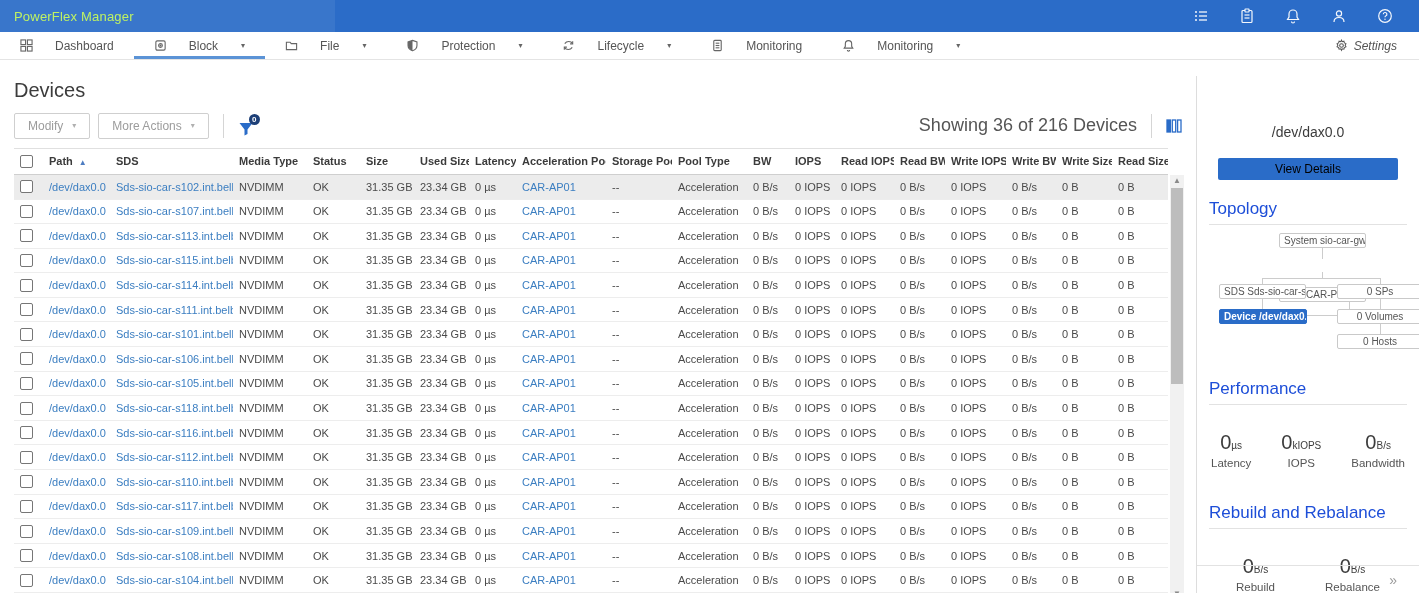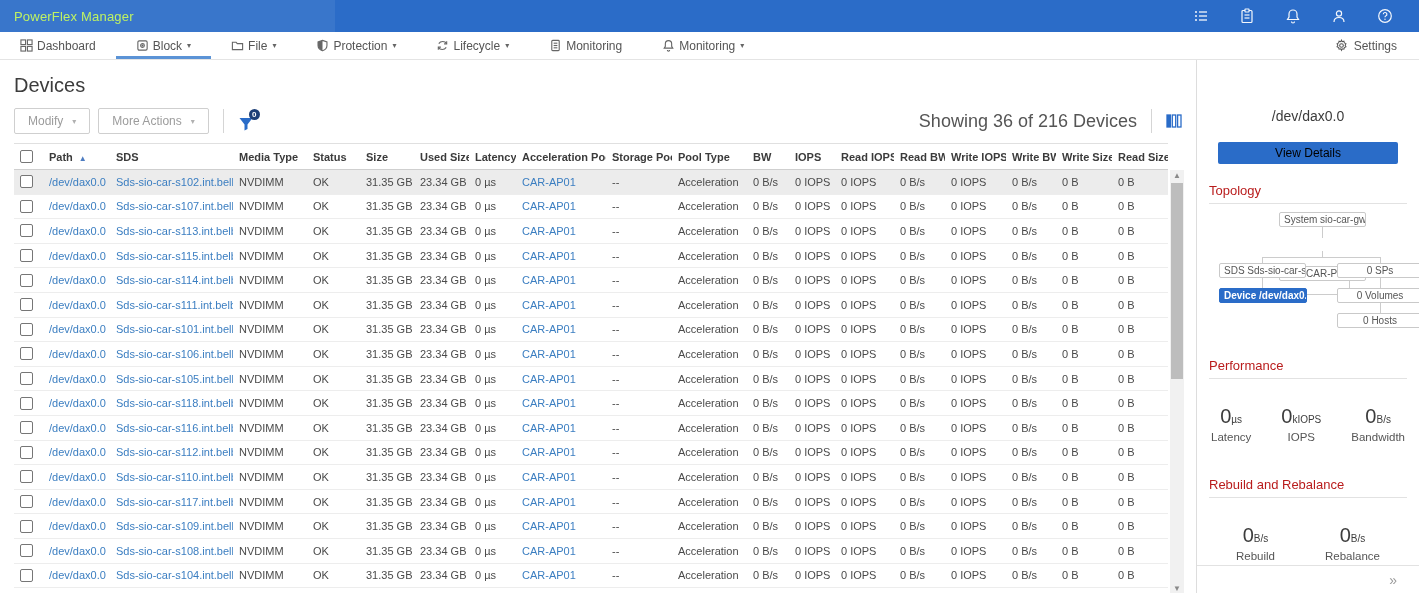--- a/index.html
+++ b/index.html
@@ -13,32 +13,32 @@
     background:rgba(255,255,255,0.07); }
   .topbar .title { position:relative; font-size:13px; padding-left:14px; letter-spacing:.2px; }
   .topbar .spacer { flex:1; }
   .topbar .tb-icons { display:flex; align-items:center; gap:30px; padding-right:26px; }
   .tb-icon { width:16px; height:16px; color:#fff; opacity:.95; cursor:pointer; }
   .tb-icon svg { width:100%; height:100%; display:block; }
 
   
   .navbar { height:28px; background:#fff; border-bottom:1px solid #e4e4e4;
     display:flex; align-items:stretch; font-size:12px; color:#555; }
-  .nav-item { display:flex; align-items:center; gap:4px; padding:0 20px; cursor:pointer;
+  .nav-item { display:flex; align-items:center; gap:22px; padding:0 20px; cursor:pointer;
     border-bottom:3px solid transparent; padding-top:3px; white-space:nowrap; }
   .nav-item.active { border-bottom-color:#5b93d6; }
   .nav-item .ni-icon { width:13px; height:13px; color:#666; }
   .nav-item .ni-icon svg { width:100%; height:100%; display:block; }
   .caret { font-size:8px; color:#666; margin-left:1px; }
   .nav-right { margin-left:auto; display:flex; align-items:center; gap:6px;
-    padding:0 22px; cursor:pointer; color:#555; }
+    padding:0 22px; cursor:pointer; color:#555;font-style:italic; }
   .nav-right .ni-icon { width:13px; height:13px; }
 
   
-  .main { display:flex; height:533px; }
+  .main { display:flex; height:533px;align-items:flex-end; }
   .content { width:1196px; padding:14px 0 0 14px; position:relative; }
   .page-title { font-size:20px; font-weight:400; color:#3c3c3c; margin-bottom:11px; }
 
   .toolbar { display:flex; align-items:center; width:1168px; }
   .btn { font-size:12px; color:#9c9c9c; background:#fff; border:1px solid #cfcfcf;
     border-radius:2px; padding:5px 13px; display:flex; align-items:center; gap:8px;
     cursor:default; }
   .btn + .btn { margin-left:8px; }
   .btn .caret { color:#b0b0b0; }
   .v-divider { width:1px; height:24px; background:#d5d5d5; margin:0 14px; }
@@ -75,21 +75,21 @@
   .scroll-thumb { position:absolute; left:1px; top:13px; width:12px; height:196px;
     background:#bdbdbd; cursor:pointer; }
 
   
   .side { width:223px; border-left:1px solid #ddd; position:relative; padding:0 12px;
     background:#fff; }
   .side-title { text-align:center; font-size:14px; color:#3c3c3c; margin-top:48px; }
   .view-btn { display:block; width:180px; margin:18px auto 0; background:#2a6cc8; color:#000000;
     border:none; border-radius:2px; font-size:12px; height:22px; cursor:pointer;
     font-family:inherit; }
-  .section-h { font-size:13px; color:#b91c1c; padding-bottom:5px; border-bottom:1px solid #e2e2e2; }
+  .section-h { font-size:17px; color:#1d4ed8; padding-bottom:5px; border-bottom:1px solid #e2e2e2; }
   .topo-h { margin-top:19px; }
   .topo { position:relative; height:128px; margin-top:8px; }
   .tnode { position:absolute; border:1px solid #c9c9c9; border-radius:2px; background:#fff;
     font-size:10px; color:#555; text-align:center; line-height:13px; padding:0 4px;
     white-space:nowrap; overflow:hidden; cursor:pointer; }
   .tnode.sel { background:#2a6cc8; border-color:#2a6cc8; color:#fff; font-weight:bold; }
   .tline { position:absolute; background:#ccc; }
 
   .perf-h { margin-top:18px; }
   .metrics { display:flex; justify-content:space-between; margin-top:26px; padding:0 2px; }

